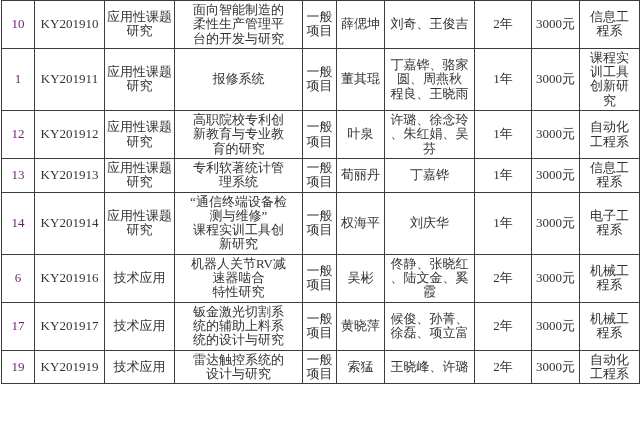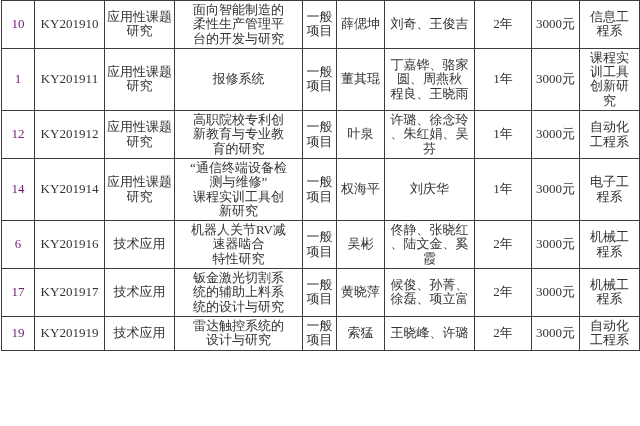--- a/index.html
+++ b/index.html
@@ -105,20 +105,32 @@
         <td class="cat">应用性课题研究</td>
         <td class="title">高职院校专利创新教育与专业教育的研究</td>
         <td>一般项目</td>
         <td>叶泉</td>
         <td class="memb">许璐、徐念玲、朱红娟、吴芬</td>
         <td>1年</td>
         <td>3000元</td>
         <td class="dept">自动化工程系</td>
       </tr>
       <tr>
+        <td class="num">13</td>
+        <td>KY201913</td>
+        <td class="cat">应用性课题研究</td>
+        <td class="title">专利软著统计管理系统</td>
+        <td>一般项目</td>
+        <td>荀丽丹</td>
+        <td class="memb">丁嘉铧</td>
+        <td>1年</td>
+        <td>3000元</td>
+        <td class="dept">信息工程系</td>
+      </tr>
+      <tr>
         <td class="num">14</td>
         <td>KY201914</td>
         <td class="cat">应用性课题研究</td>
         <td class="title">“通信终端设备检测与维修”
 课程实训工具创新研究</td>
         <td>一般项目</td>
         <td>权海平</td>
         <td class="memb">刘庆华</td>
         <td>1年</td>
         <td>3000元</td>

